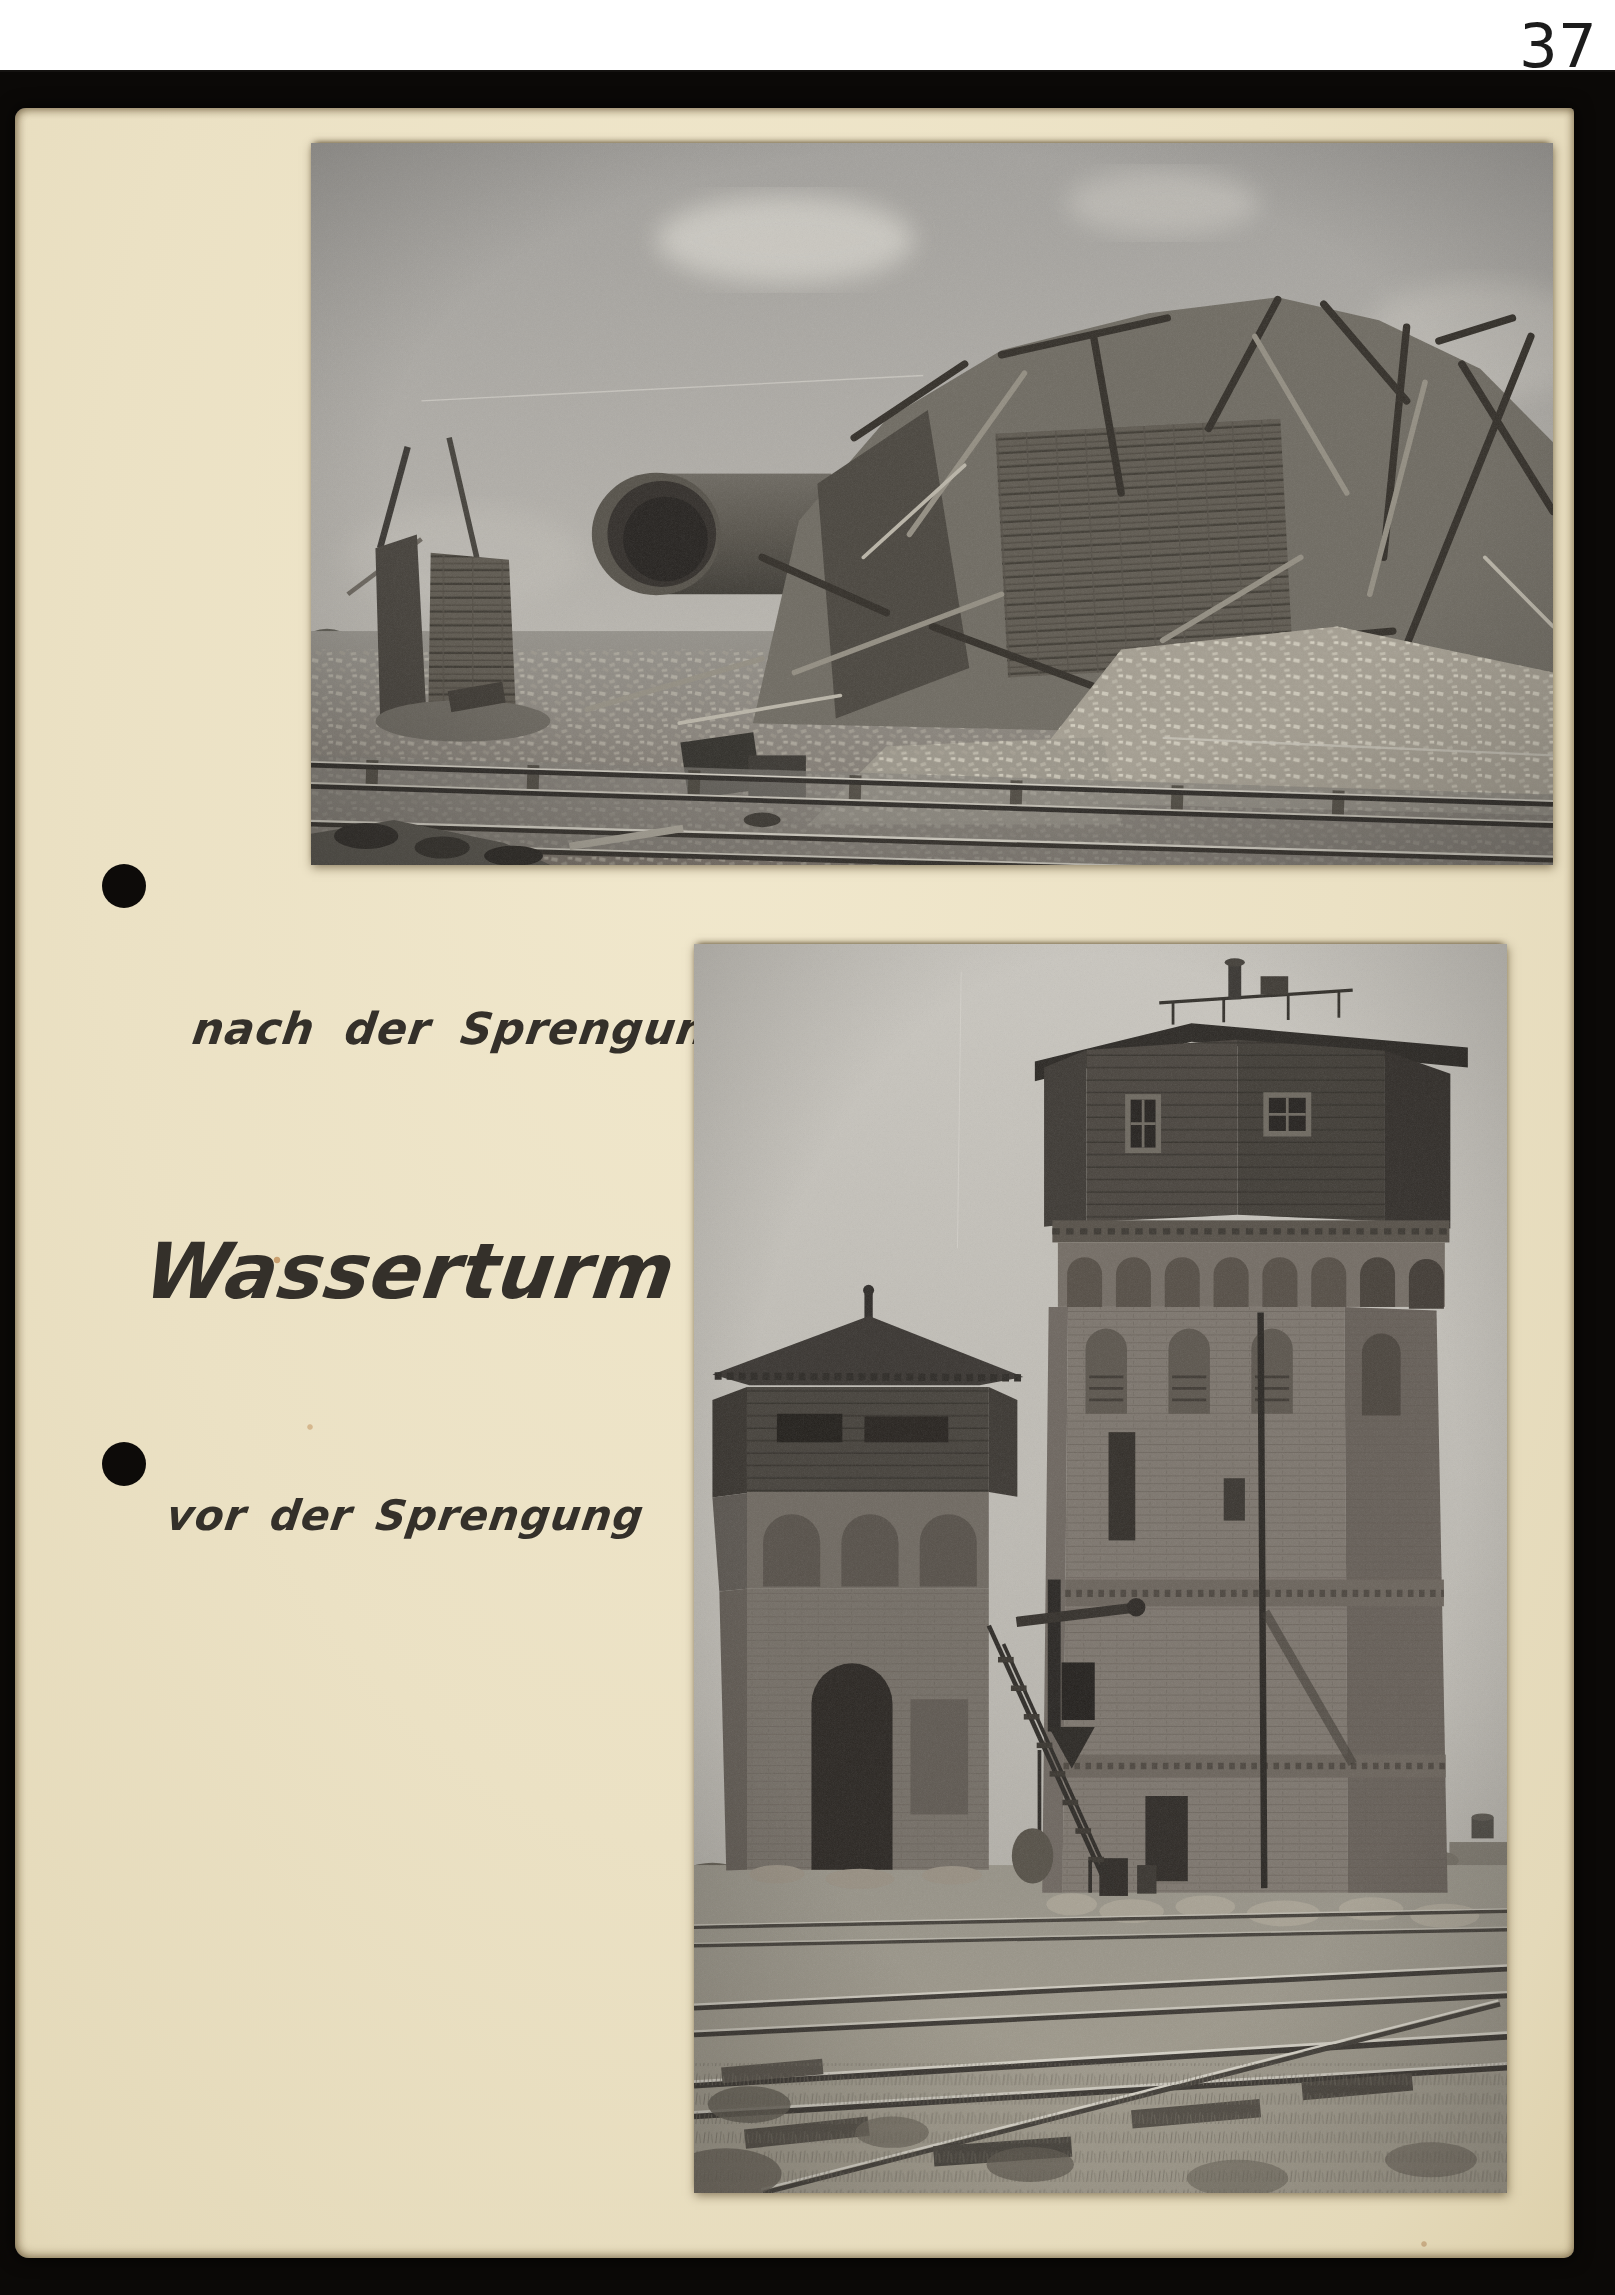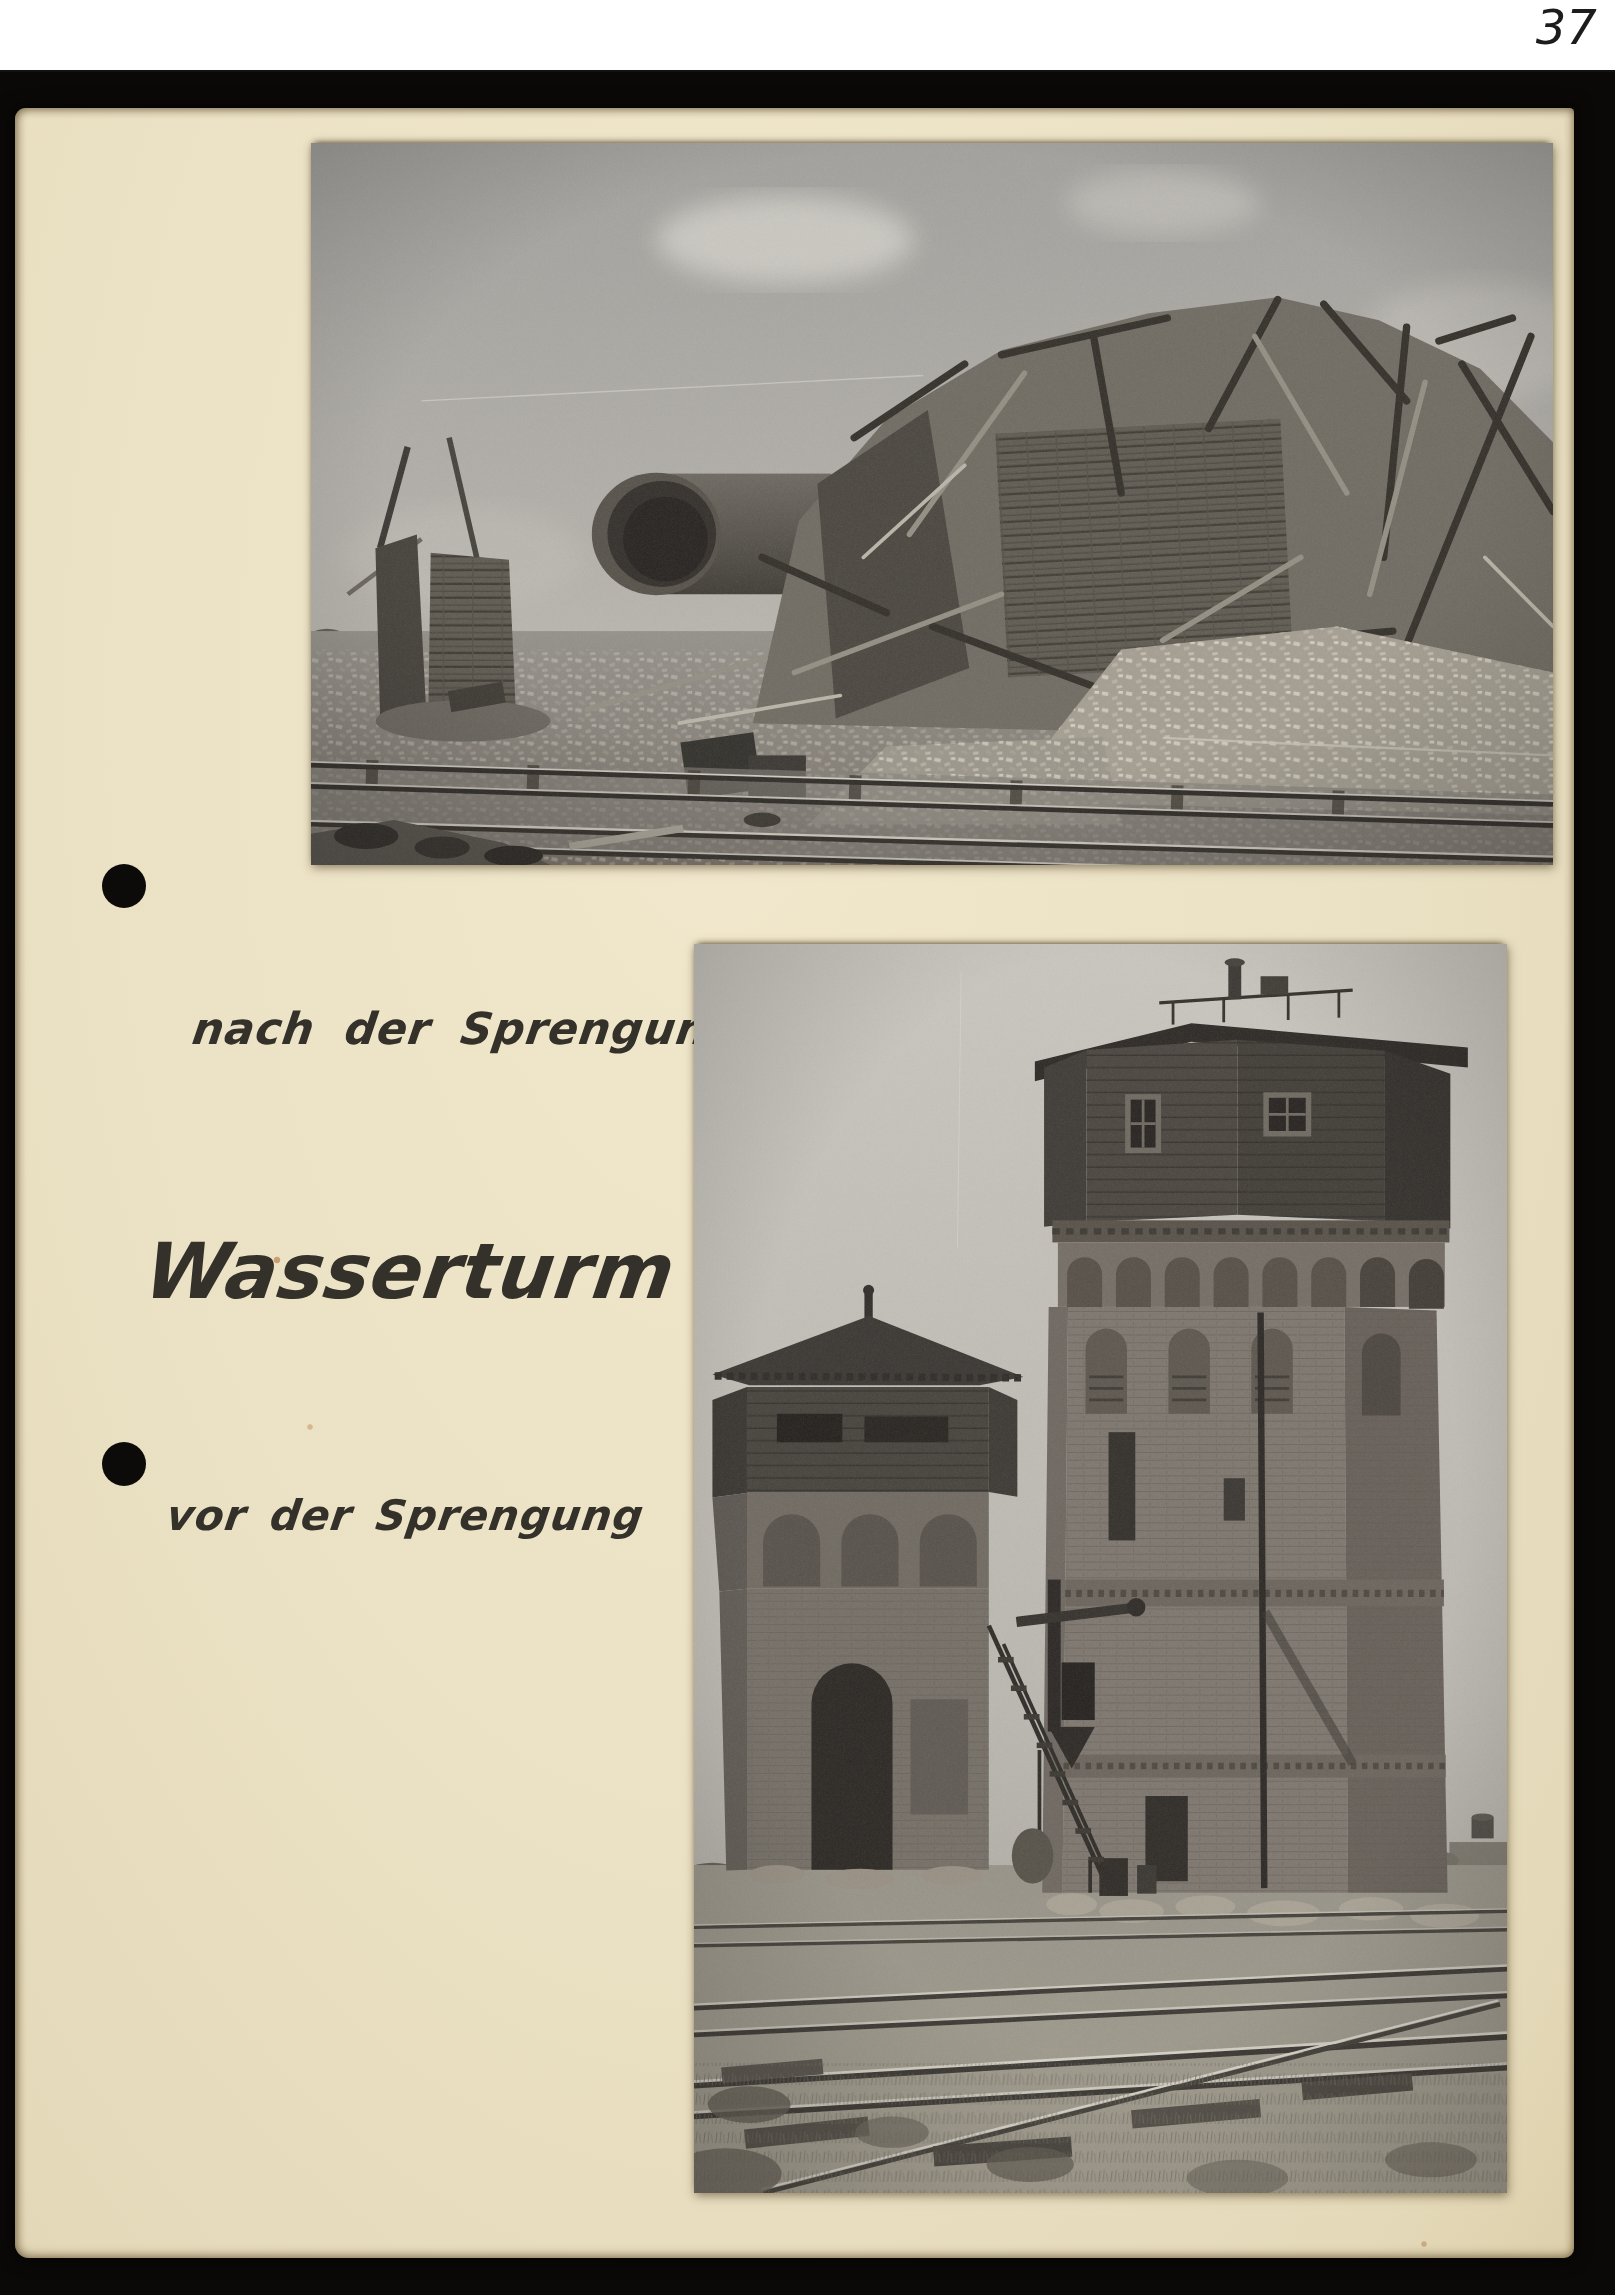--- a/index.html
+++ b/index.html
@@ -5,24 +5,23 @@
   html,body { margin:0; padding:0; background:#000; }
   .stage {
     position:relative; width:1616px; height:2295px; overflow:hidden;
     background:#0b0907; font-family:"DejaVu Sans", sans-serif;
   }
   .scan-strip {
     position:absolute; left:0; top:0; width:1616px; height:70px;
     background:#ffffff; border-bottom:2.8px solid #141210;
   }
   .page-number {
-    position:absolute; top:2px; right:19.3px;
-    font-size:48px; line-height:1.05; color:#1c1c1c;
+    position:absolute; top:14px; right:19.3px;
+    font-size:61px; line-height:1.05; color:#1c1c1c;
     font-family:"DejaVu Sans", sans-serif;
-    font-style:italic;
   }
   .album-page {
     position:absolute; left:15px; top:108px; width:1559px; height:2150px;
     border-radius:11px 4.6px 10px 14px;
     background:
       radial-gradient(circle at 262px 1152px, rgba(173,105,40,.55) 0 2.8px, rgba(173,105,40,0) 3.7px),
       radial-gradient(circle at 295px 1319px, rgba(173,105,40,.35) 0 2.3px, rgba(173,105,40,0) 3.2px),
       radial-gradient(circle at 1357px 2081px, rgba(150,92,40,.45) 0 3.2px, rgba(150,92,40,0) 4.1px),
       radial-gradient(circle at 1409px 2136px, rgba(150,92,40,.35) 0 2.3px, rgba(150,92,40,0) 3.2px),
       radial-gradient(ellipse at 45% 28%, #f1e8cd 0%, #ebe1c4 52%, #e4d9b9 88%, #ddd0ab 100%);

